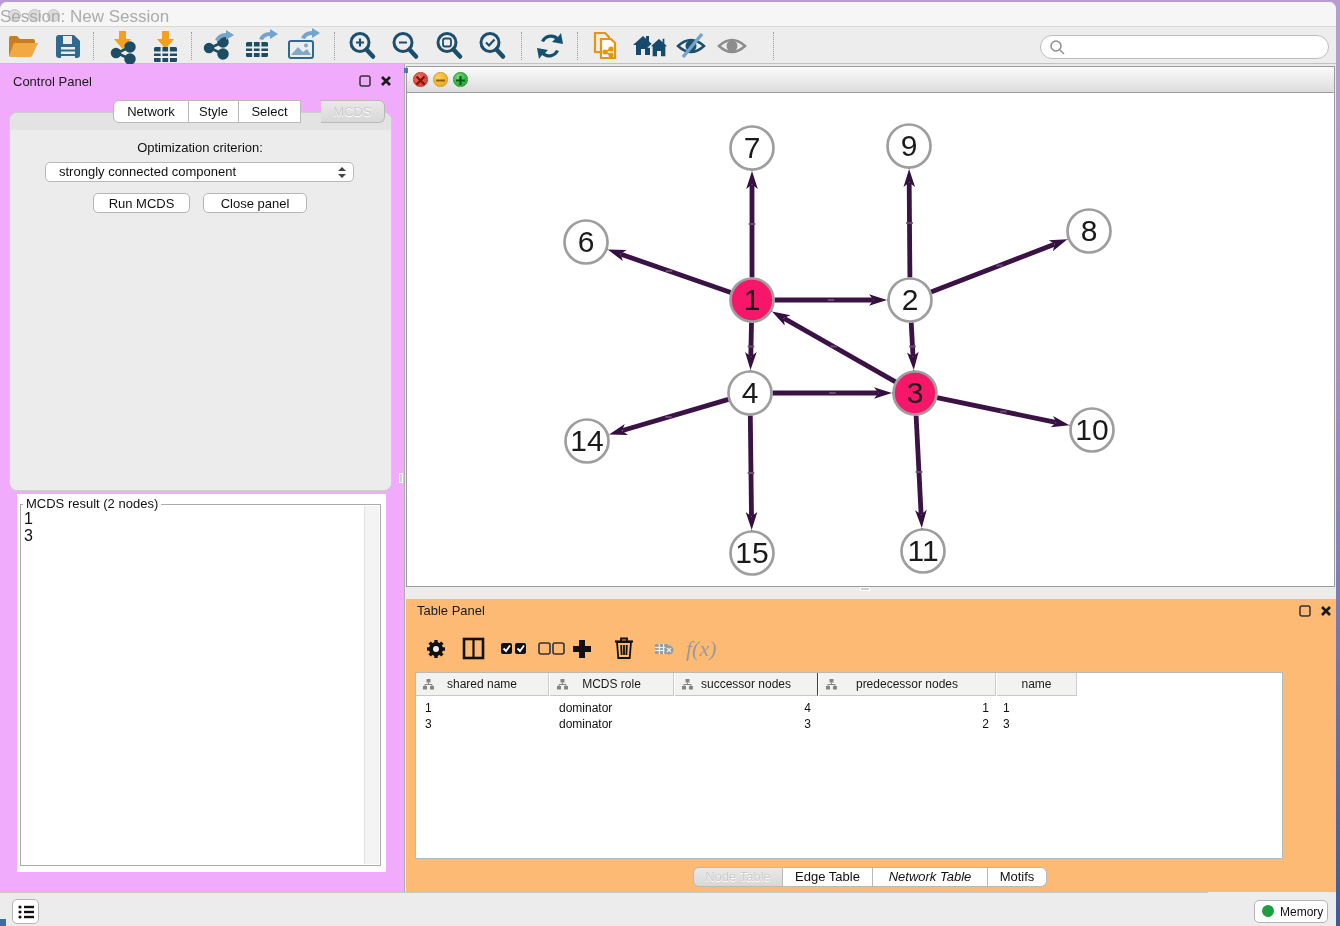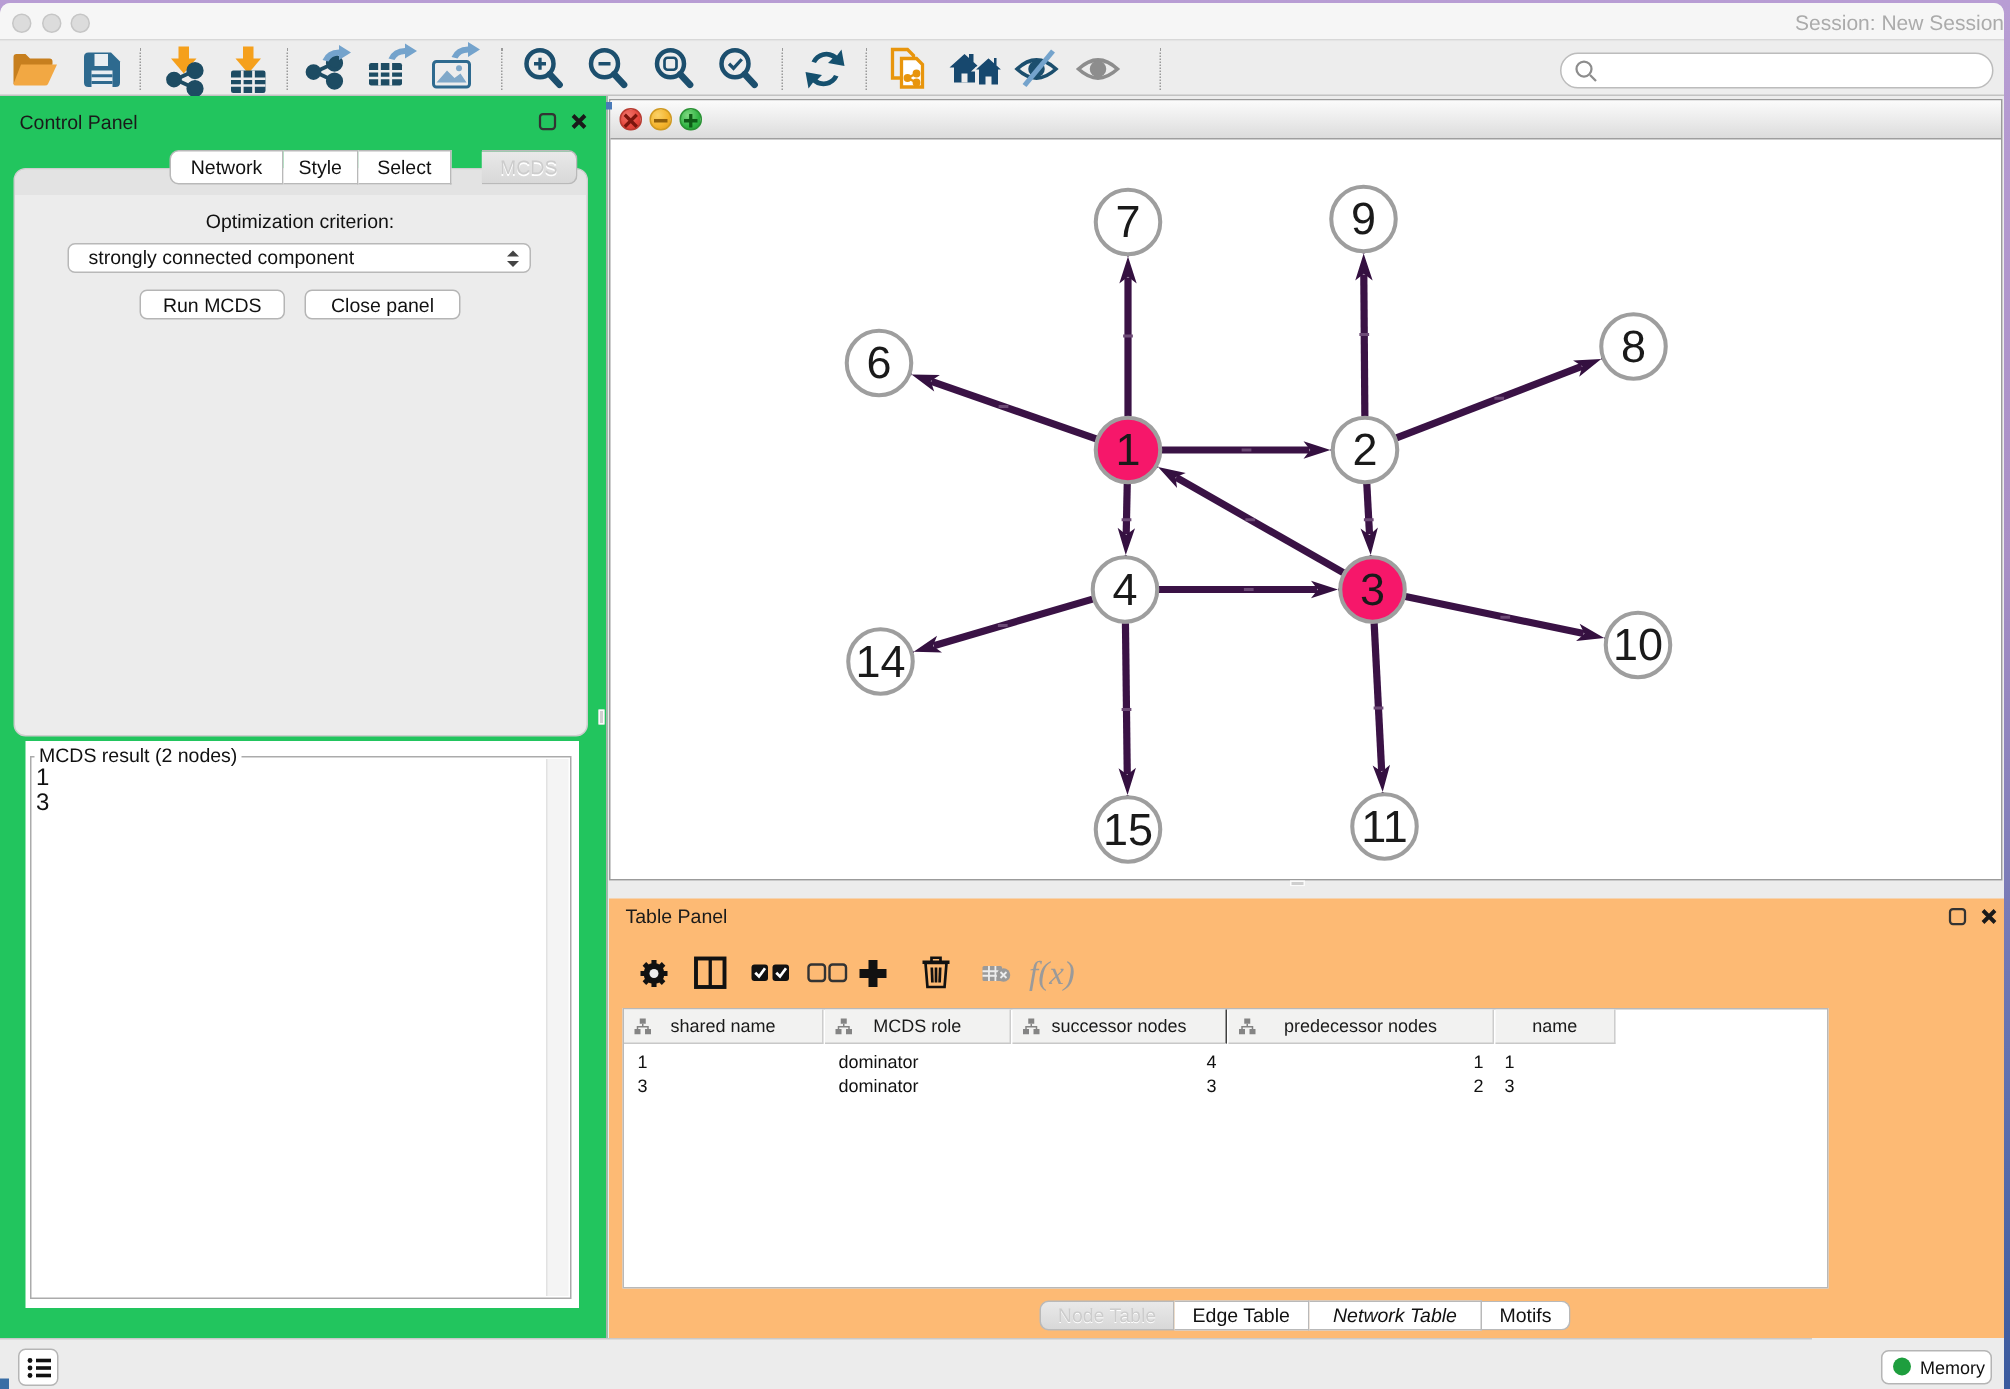--- a/index.html
+++ b/index.html
@@ -1,26 +1,26 @@
 <!DOCTYPE html>
 <html><head>
 <meta charset="utf-8">
 <style>
 * { margin:0; padding:0; box-sizing:border-box; }
 html,body { width:1340px; height:926px; overflow:hidden; }
 body { font-family:"Liberation Sans", sans-serif; background:linear-gradient(180deg,#b89dd4 0%,#a98fc6 40%,#5d6fae 80%,#3a5a9e 100%); position:relative; }
 #win { position:absolute; left:0; top:2px; width:1336px; height:924px; background:#ececec; border-radius:7px 7px 0 0; overflow:hidden; }
 #titlebar { position:absolute; left:0; top:0; width:100%; height:25px; background:#f6f6f6; border-bottom:1px solid #d8d8d8; }
 .tl { position:absolute; top:6.5px; width:13px; height:13px; border-radius:50%; background:#dcdcdc; border:1px solid #c6c6c6; }
-#apptitle { position:absolute; top:5px; left:0; width:100%; text-align:right; font-size:14px; color:#ababab;padding-left:16px; }
+#apptitle { position:absolute; top:5px; left:0; width:100%; text-align:left; font-size:17px; color:#ababab; }
 #toolbar { position:absolute; left:0; top:26px; width:100%; height:36px; background:#ededed; border-bottom:1px solid #c2c2c2; }
 .tsep { position:absolute; top:4px; height:28px; width:0px; border-left:1px dotted #9a9a9a; }
 #searchbox { position:absolute; left:1040px; top:7px; width:289px; height:24px; background:#fff; border:1.5px solid #bcbcbc; border-radius:13px; }
 
-#cpanel { position:absolute; left:0; top:62px; width:405px; height:828px; background:#22c55e; border-right:1px solid #aeaeae; }
+#cpanel { position:absolute; left:0; top:62px; width:405px; height:828px; background:#f0abfc; border-right:1px solid #aeaeae; }
 #cp-inner { position:absolute; left:9px; top:48px; width:383px; height:379px; background:#ececec; border:1px solid #cecece; border-radius:8px; overflow:hidden; }
 #cp-inner .strip { position:absolute; left:0; top:0; width:100%; height:17px; background:#e3e3e3; }
 .paneltitle { font-size:13px; color:#1a1a1a; }
 .tabs { position:absolute; display:flex; }
 .tab { font-size:13px; color:#111; background:#fff; border:1px solid #b9b9b9; border-left:none; padding:0; text-align:center; line-height:21px; height:23px; }
 .tab.first { border-left:1px solid #b9b9b9; border-radius:6px 0 0 6px; }
 .tab.last { border-radius:0 6px 6px 0; }
 .tab.sel { background:linear-gradient(180deg,#e9e9e9,#d8d8d8); color:#ccc; text-shadow:0 1px 0 #fff; }
 .btn { position:absolute; background:#fff; border:1px solid #b5b5b5; border-radius:5px; font-size:13px; color:#111; text-align:center; }
 #dropdown { position:absolute; left:45px; top:98px; width:309px; height:20px; background:#fff; border:1px solid #b8b8b8; border-radius:5px; font-size:13px; color:#111; line-height:18px; padding-left:13px; }
@@ -28,21 +28,21 @@
 #mcds-border { position:absolute; left:3px; top:10px; right:5px; bottom:6px; border:1px solid #ababab; }
 #mcds-title { position:absolute; left:6px; top:2px; background:#fff; padding:0 3px; font-size:13px; color:#111; }
 #mcds-scroll { position:absolute; right:7px; top:12px; width:15px; bottom:8px; background:#f4f4f4; border-left:1px solid #e2e2e2; }
 
 #netframe { position:absolute; left:406px; top:64px; width:929px; height:521px; background:#fff; border:1px solid #9b9b9b; }
 #nettitle { position:absolute; left:0; top:0; width:100%; height:26px; background:linear-gradient(180deg,#fbfbfb 0%,#ececec 50%,#dcdcdc 100%); border-bottom:1px solid #9e9e9e; }
 #nettitle .t { position:absolute; width:100%; text-align:center; top:6px; font-size:13px; font-weight:bold; color:#3a3a3a; }
 .mtl { position:absolute; top:5px; width:14.5px; height:14.5px; border-radius:50%; }
 
 #tpanel { position:absolute; left:406px; top:597px; width:930px; height:293px; background:#fdba74; }
-#ttable { position:absolute; left:9px; top:73px; width:804px; height:187px; background:#fff; border:1px solid #b9b9b9; }
+#ttable { position:absolute; left:9px; top:73px; width:868px; height:187px; background:#fff; border:1px solid #b9b9b9; }
 .thead { position:absolute; left:0; top:0; height:23px; background:#f2f2f1; border-bottom:1px solid #c8c8c8; }
 .thead .lbl { position:absolute; top:4px; width:100%; text-align:center; font-size:12px; color:#1a1a1a; }
 .tcell { position:absolute; font-size:12px; color:#111; }
 
 #btabs { position:absolute; left:287px; top:268px; display:flex; }
 #btabs .tab { height:20px; line-height:18px; }
 
 #statusbar { position:absolute; left:0; top:890px; width:1208px; height:34px; background:#ececec; border-top:1px solid #c9c9c9; }
 </style>
 </head>

